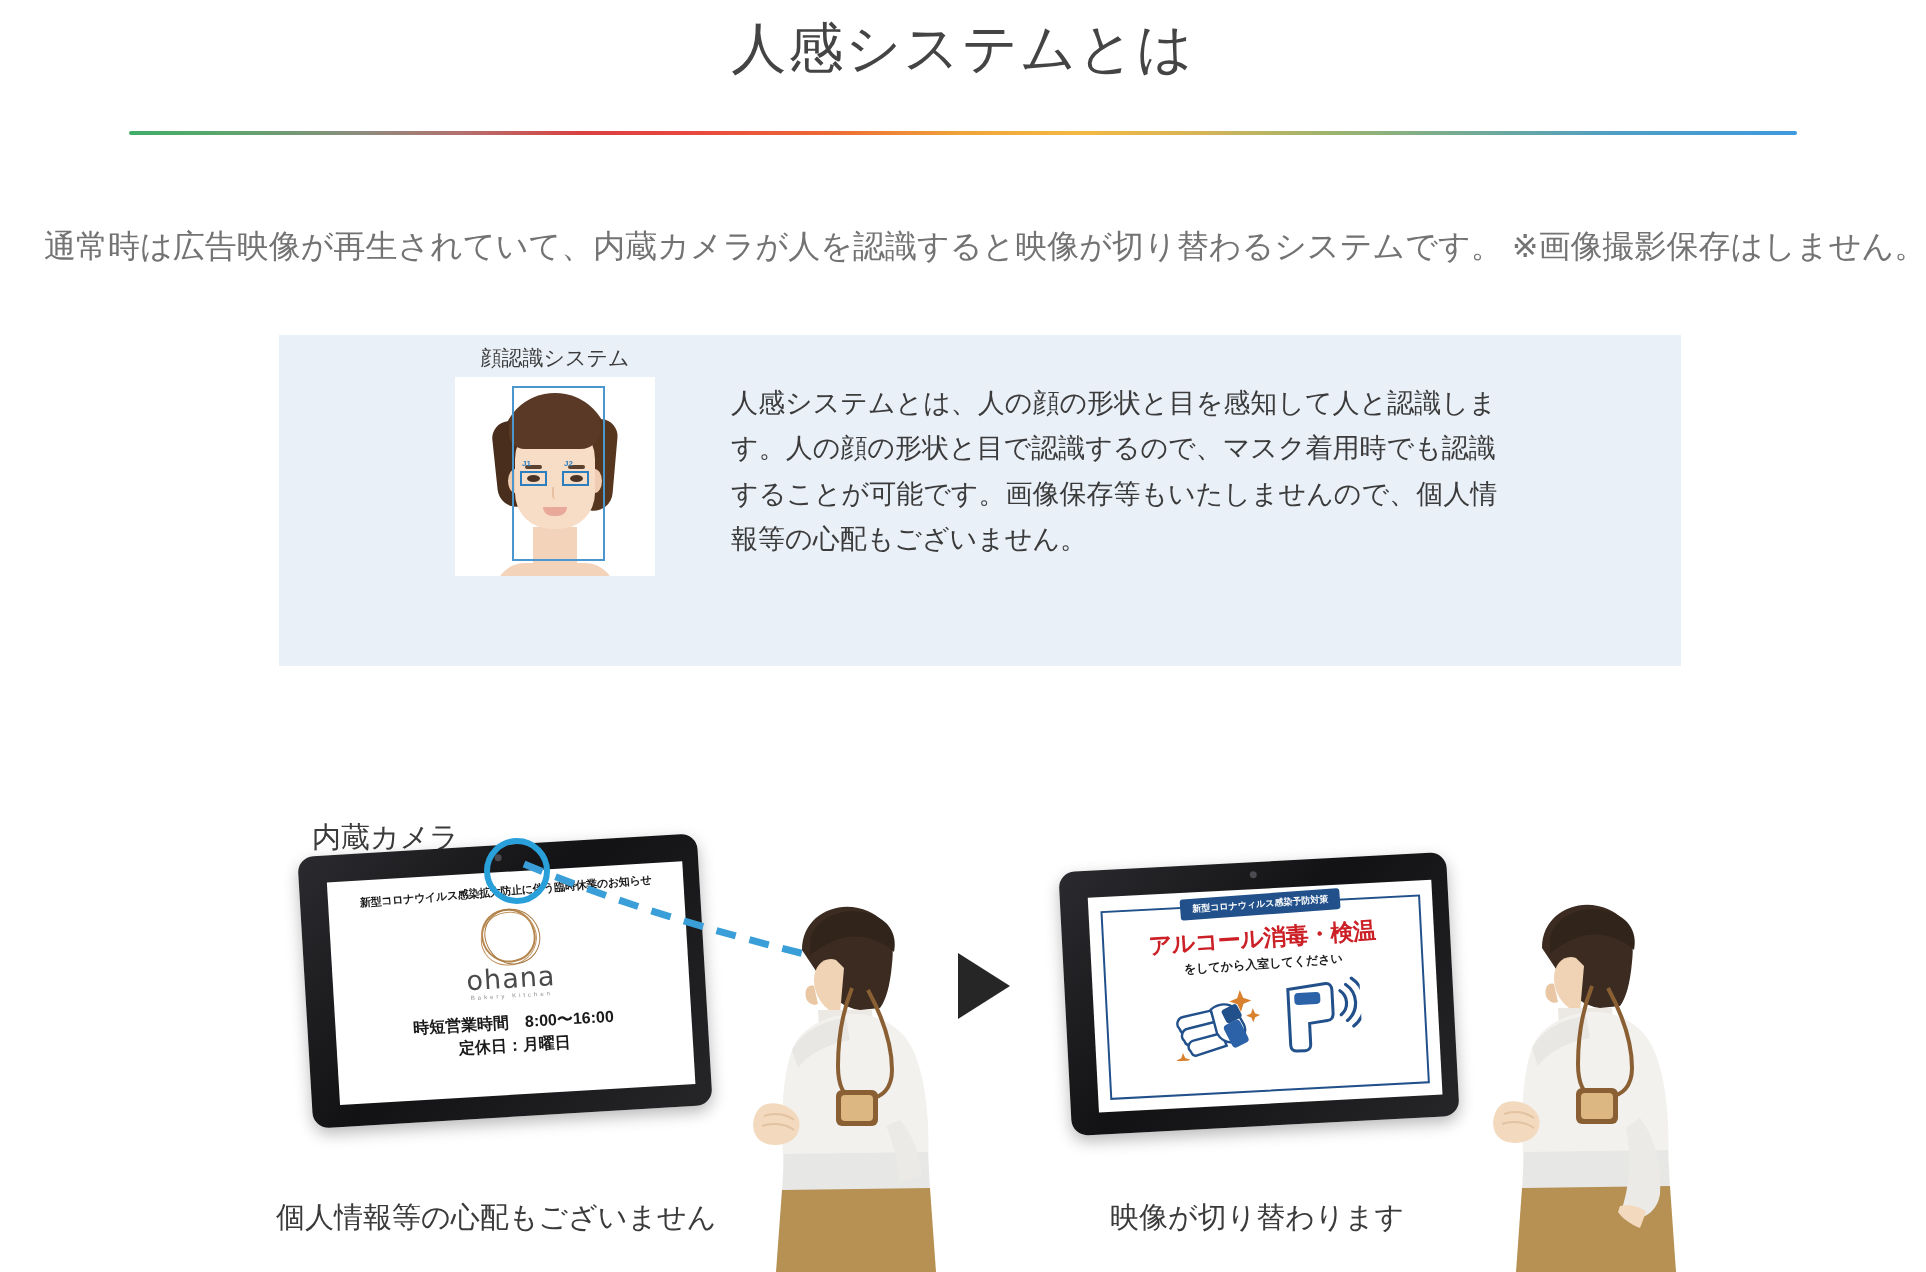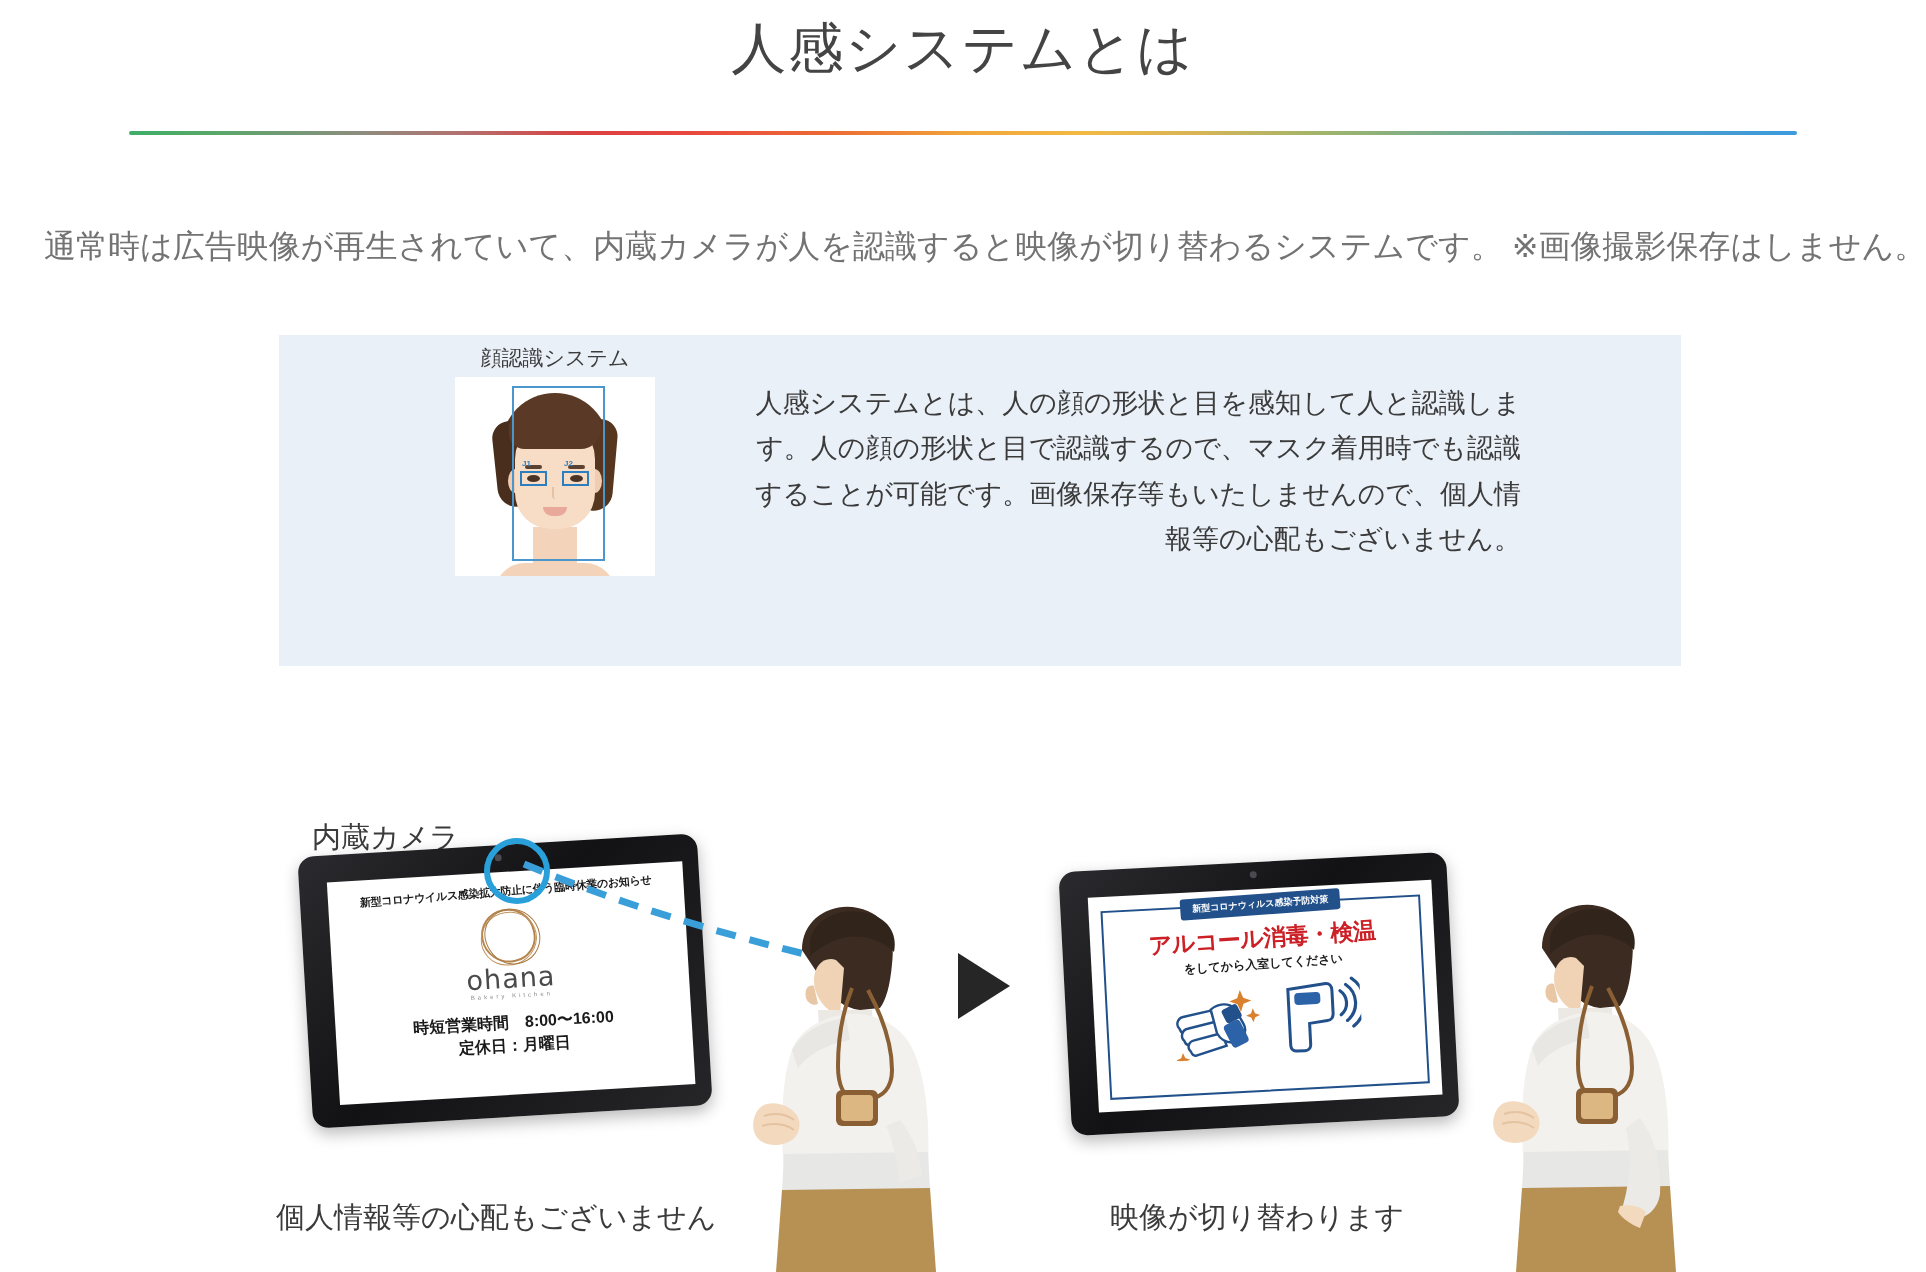--- a/index.html
+++ b/index.html
@@ -187,21 +187,20 @@
   .det-lbl-1 { left: 67px; top: 82px; }
   .det-lbl-2 { left: 109px; top: 82px; }
 
   .info-text {
     position: absolute;
     left: 452px; top: 46px;
     width: 790px;
     font-size: 27px;
     line-height: 1.68;
     color: #3b3b3b;
-    text-align: right;
   }
 
   .camera-label {
     position: absolute; left: 312px; top: 818px;
     font-size: 29px; color: #3b3b3b; white-space: nowrap;
   }
   .camera-leader {
     position: absolute; left: 466px; top: 846px;
     width: 56px; height: 36px;
   }

